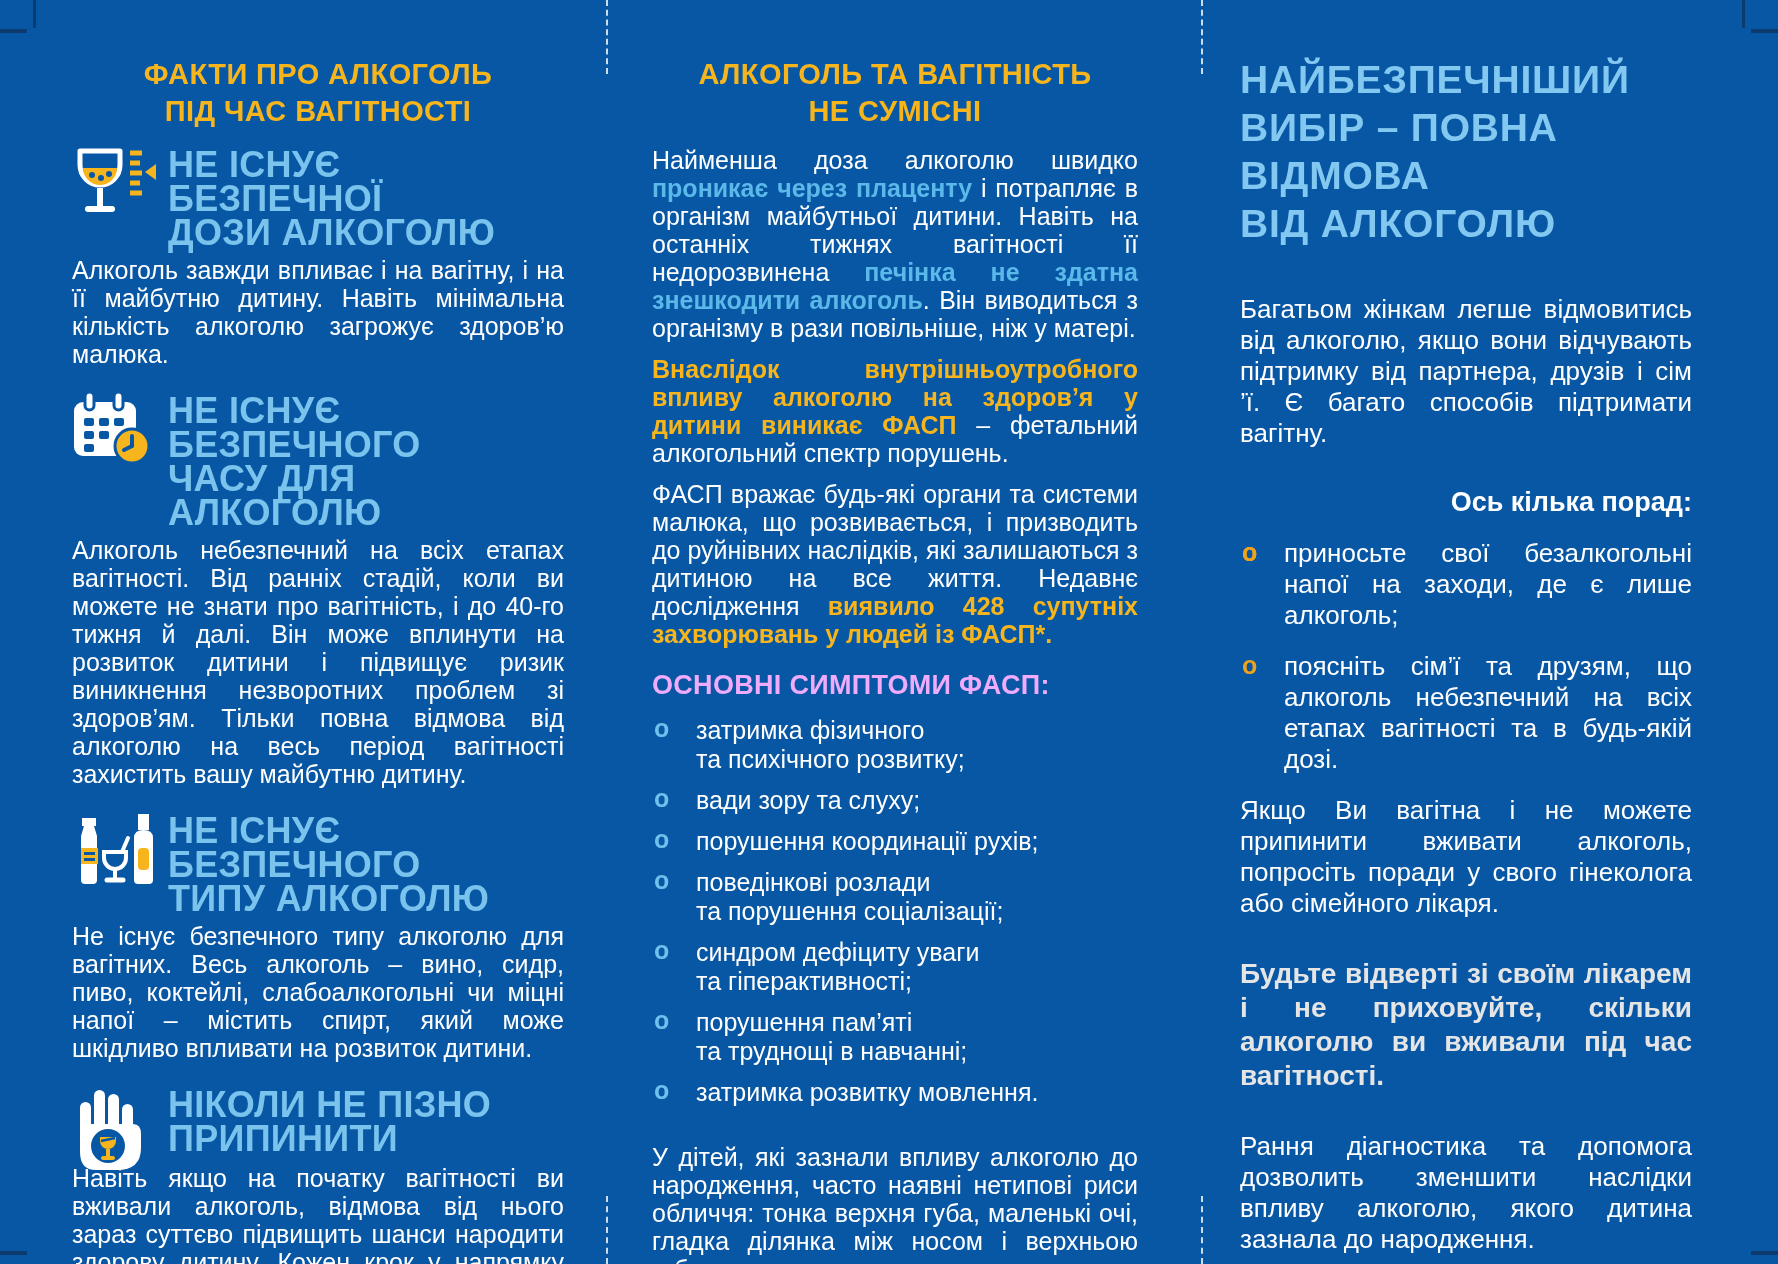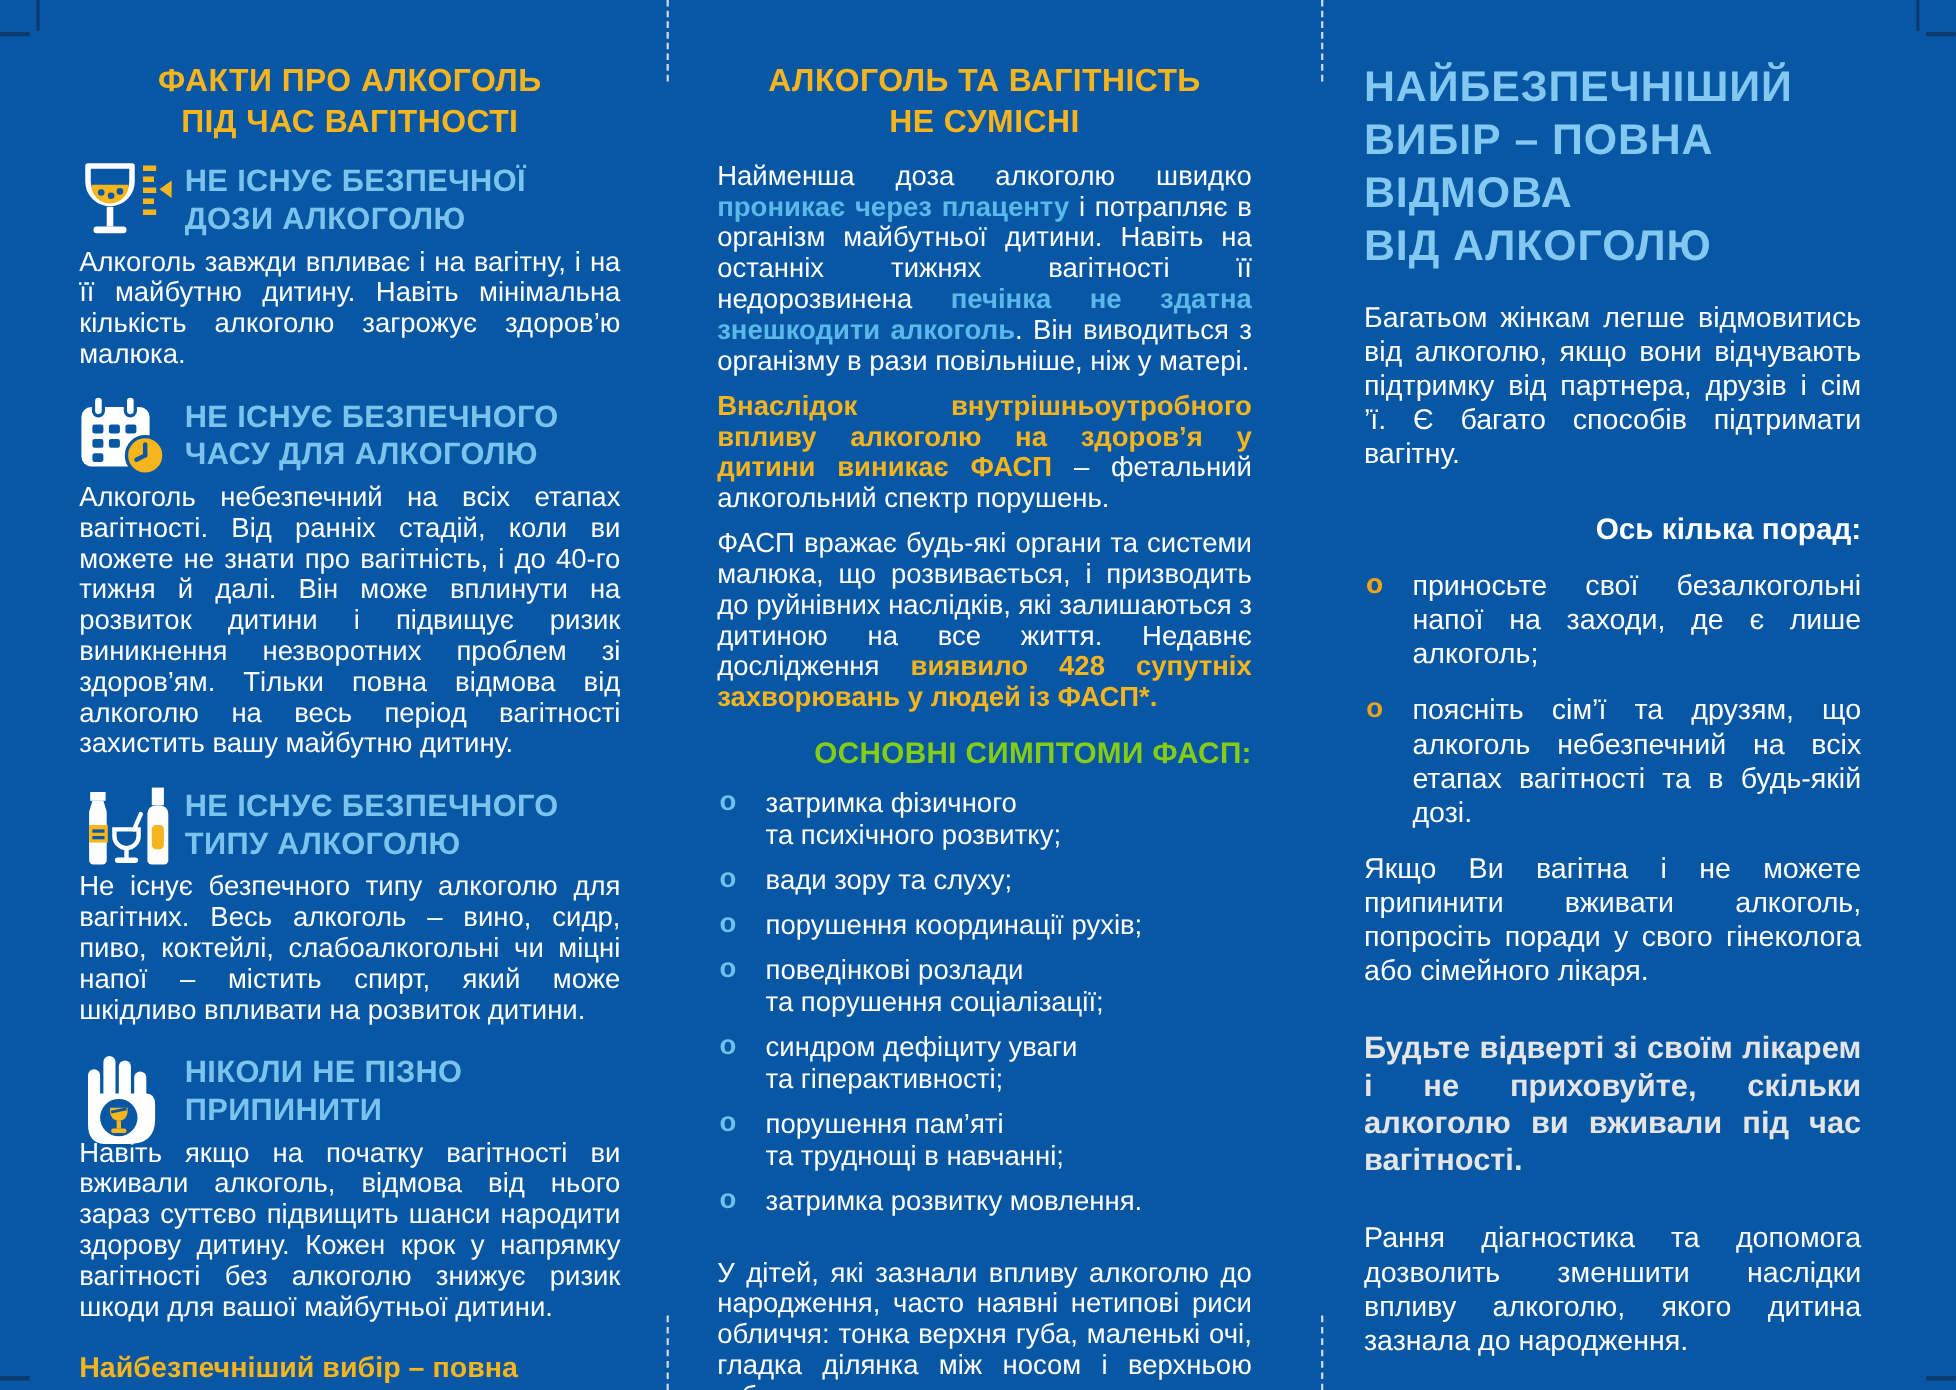--- a/index.html
+++ b/index.html
@@ -29,55 +29,55 @@
     color:#F6B51D;font-weight:bold;font-size:29px;line-height:37px;
     text-align:center;white-space:pre-line;letter-spacing:.4px;margin:0 0 16px 0;
   }
 
   
   .section{position:relative;margin-bottom:24px;}
   .section-head{position:relative;min-height:72px;margin-bottom:6px;}
   .section-icon{position:absolute;left:0;top:0;}
   .section-heading{
     margin:0 0 0 96px;padding-top:2px;
-    color:#79C3ED;font-weight:bold;font-size:28px;line-height:34px;
+    color:#79C3ED;font-weight:bold;font-size:36px;line-height:34px;
     white-space:pre-line;letter-spacing:.3px;
   }
   .body-text{
     color:#FFFFFF;font-size:25px;line-height:28px;
     text-align:justify;margin:0;
   }
   .final-note{
     color:#F6B51D;font-weight:bold;font-size:26px;line-height:34px;
     white-space:pre-line;margin:0;
   }
 
   
   .panel-fasd .para{margin:0 0 13px 0;}
   .hl-blue{color:#5AB9E9;font-weight:bold;}
   .hl-yellow{color:#F6B51D;font-weight:bold;}
   .sub-heading{
-    color:#84cc16;font-weight:bold;font-size:27px;line-height:30px;
-    margin:22px 0 16px 0;letter-spacing:.3px;text-align:right;
+    color:#f0abfc;font-weight:bold;font-size:27px;line-height:30px;
+    margin:22px 0 16px 0;letter-spacing:.3px;
   }
   ul.b-list{list-style:none;margin:0;padding:0;}
   ul.b-list li{
     position:relative;padding-left:44px;margin-bottom:12px;
     color:#fff;font-size:25px;line-height:29px;white-space:pre-line;
   }
   ul.b-list li .bullet{
     position:absolute;left:2px;top:-2px;font-weight:bold;font-size:25px;
   }
   .panel-fasd .bullet{color:#6FC0EC;}
   .panel-choice .bullet{color:#EFA31C;}
 
   
   .big-title{
     color:#82C8F0;font-weight:bold;font-size:39px;line-height:48px;
-    letter-spacing:.8px;white-space:pre-line;margin:0 0 25px 0;
+    letter-spacing:.8px;white-space:pre-line;margin:0 0 46px 0;
   }
   .panel-choice .body-text{font-size:26px;line-height:31px;}
   .tips-heading{
     color:#fff;font-weight:bold;font-size:27px;line-height:31px;margin:0 0 18px 0;text-align:right;
   }
   .panel-choice ul.b-list li{
     font-size:26px;line-height:31px;margin-bottom:20px;text-align:justify;white-space:normal;
   }
   .panel-choice ul.b-list li .bullet{top:-1px;}
   .bold-note{

